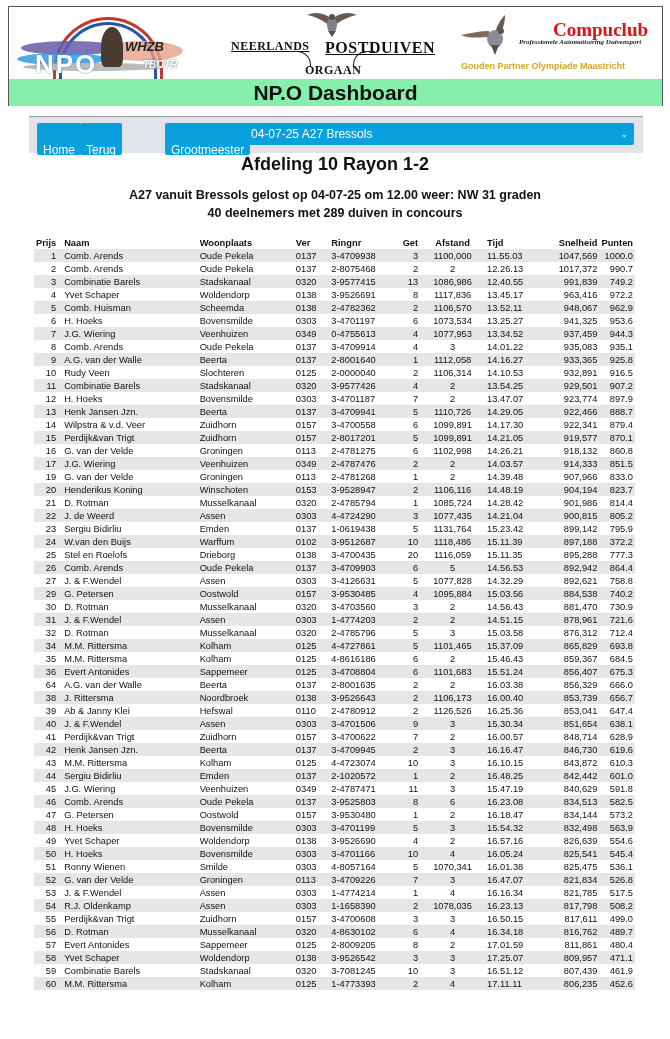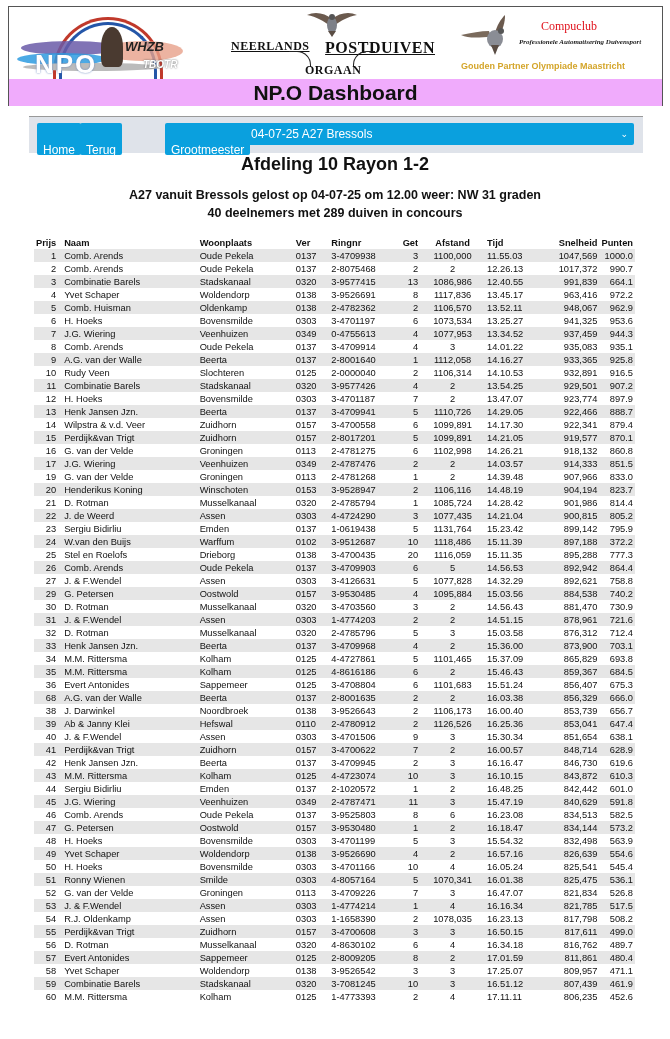--- a/index.html
+++ b/index.html
@@ -1,21 +1,21 @@
 <!DOCTYPE html>
 <html><head>
 <meta charset="utf-8">
 <style>
   * { box-sizing: border-box; }
   html, body { margin: 0; padding: 0; background: #ffffff; }
   body { width: 670px; height: 1039px; overflow: hidden; font-family: "Liberation Sans", sans-serif; color: #111; }
 
   .banner { position: absolute; left: 8px; top: 6px; width: 655px; height: 100px; border: 1px solid #555; background: #fff; }
   .banner-logos { position: relative; height: 72px; }
-  .banner-title { position: absolute; left: 0; right: 0; top: 72px; height: 27px; background: #f0abfc; text-align: center; font-weight: bold; font-size: 21px; line-height: 27px; }
+  .banner-title { position: absolute; left: 0; right: 0; top: 72px; height: 27px; background: #86efac; text-align: center; font-weight: bold; font-size: 21px; line-height: 27px; }
 
   .logo-npo { position: absolute; left: 4px; top: 4px; width: 180px; height: 66px; }
   .logo-npo .arc { position: absolute; left: 40px; top: 6px; width: 110px; height: 70px; border-radius: 55px 55px 0 0; border-top: 3px solid #c0392b; border-left: 3px solid #c0392b; border-right: 3px solid #c0392b; }
   .logo-npo .arc2 { position: absolute; left: 46px; top: 11px; width: 98px; height: 60px; border-radius: 50px 50px 0 0; border-top: 3px solid #2456a8; border-left: 3px solid #2456a8; border-right: 3px solid #2456a8; }
   .logo-npo .swoosh1 { position: absolute; left: 8px; top: 30px; width: 100px; height: 14px; background: #6a5aa8; border-radius: 50%; opacity: .85; }
   .logo-npo .swoosh2 { position: absolute; left: 4px; top: 42px; width: 90px; height: 12px; background: #2d9be0; border-radius: 50%; opacity: .85; }
   .logo-npo .swoosh3 { position: absolute; left: 90px; top: 30px; width: 80px; height: 20px; background: #e7a08a; border-radius: 50%; opacity: .8; }
   .logo-npo .swoosh4 { position: absolute; left: 10px; top: 52px; width: 140px; height: 8px; background: #bbb; border-radius: 50%; }
   .logo-npo .npo-text { position: absolute; left: 22px; top: 38px; font-size: 26px; font-weight: bold; color: #fff; letter-spacing: 2px; text-shadow: 0 0 2px #5c7fb6; }
   .logo-npo .whzb { position: absolute; left: 112px; top: 28px; font-size: 13px; font-weight: bold; font-style: italic; color: #222; }
@@ -25,21 +25,21 @@
   .logo-organ { position: absolute; left: 218px; top: 2px; width: 210px; height: 70px; }
   .logo-organ .pigeon { position: absolute; left: 80px; top: 2px; width: 50px; height: 26px; }
   .logo-organ .word-left { position: absolute; left: 4px; top: 30px; font-family: "Liberation Serif", serif; font-size: 12px; font-weight: bold; text-decoration: underline; letter-spacing: .5px; }
   .logo-organ .word-right { position: absolute; right: 2px; top: 30px; font-family: Liberation Serif, serif; font-size: 16px; font-weight: bold; text-decoration: underline; letter-spacing: .5px; }
   .logo-organ .word-bottom { position: absolute; left: 78px; top: 54px; font-family: "Liberation Serif", serif; font-size: 12px; font-weight: bold; letter-spacing: .5px; }
   .logo-organ .curve-l { position: absolute; left: 62px; top: 42px; width: 22px; height: 16px; border-top: 1.5px solid #222; border-right: 1.5px solid #222; border-radius: 0 14px 0 0; }
   .logo-organ .curve-r { position: absolute; left: 126px; top: 42px; width: 22px; height: 16px; border-top: 1.5px solid #222; border-left: 1.5px solid #222; border-radius: 14px 0 0 0; }
 
   .logo-compu { position: absolute; left: 448px; top: 4px; width: 204px; height: 66px; }
   .logo-compu .pigeon { position: absolute; left: 4px; top: 4px; width: 56px; height: 40px; }
-  .logo-compu .name { position: absolute; left: 84px; top: 8px; font-family: "Liberation Serif", serif; font-weight: normal; font-size: 12px; color: #e0101a; }
+  .logo-compu .name { position: absolute; left: 96px; top: 8px; font-family: "Liberation Serif", serif; font-weight: bold; font-size: 19px; color: #e0101a; }
   .logo-compu .sub { position: absolute; left: 62px; top: 27px; font-family: "Liberation Serif", serif; font-style: italic; font-weight: bold; font-size: 7px; color: #222; white-space: nowrap; }
   .logo-compu .partner { position: absolute; left: 4px; top: 50px; font-size: 9px; font-weight: bold; color: #d4a52a; white-space: nowrap; }
 
   .nav { position: absolute; left: 29px; top: 116px; width: 614px; height: 37px; background: #dfe3ea; border-top: 1px solid #999; }
   .btn { position: absolute; top: 6px; height: 22px; background: #0aa0de; color: #fff; font-size: 12px; line-height: 22px; padding: 16px 6px; border-radius: 2px; cursor: pointer; }
   .btn-home { left: 8px; }
   .btn-terug { left: 51px; }
   .btn-gm { left: 136px; }
   .select { position: absolute; left: 216px; top: 6px; width: 389px; height: 22px; background: #0aa0de; color: #fff; font-size: 12px; line-height: 22px; padding-left: 6px; border-radius: 2px; cursor: pointer; }
   .select .chev { position: absolute; right: 6px; top: 0; font-size: 9px; }
@@ -167,38 +167,38 @@
       <tr>
         <td class="c-prijs">3</td>
         <td class="c-naam">Combinatie Barels</td>
         <td class="c-woon">Stadskanaal</td>
         <td class="c-ver">0320</td>
         <td class="c-ring">3-9577415</td>
         <td class="c-get">13</td>
         <td class="c-afst">1086,986</td>
         <td class="c-tijd">12.40.55</td>
         <td class="c-snel">991,839</td>
-        <td class="c-punt">664.1</td>
+        <td class="c-punt">749.2</td>
       </tr>
       <tr>
         <td class="c-prijs">4</td>
         <td class="c-naam">Yvet Schaper</td>
         <td class="c-woon">Woldendorp</td>
         <td class="c-ver">0138</td>
         <td class="c-ring">3-9526691</td>
         <td class="c-get">8</td>
         <td class="c-afst">1117,836</td>
         <td class="c-tijd">13.45.17</td>
         <td class="c-snel">963,416</td>
         <td class="c-punt">972.2</td>
       </tr>
       <tr>
         <td class="c-prijs">5</td>
         <td class="c-naam">Comb. Huisman</td>
-        <td class="c-woon">Oldenkamp</td>
+        <td class="c-woon">Scheemda</td>
         <td class="c-ver">0138</td>
         <td class="c-ring">2-4782362</td>
         <td class="c-get">2</td>
         <td class="c-afst">1106,570</td>
         <td class="c-tijd">13.52.11</td>
         <td class="c-snel">948,067</td>
         <td class="c-punt">962.9</td>
       </tr>
       <tr>
         <td class="c-prijs">6</td>
@@ -494,32 +494,20 @@
         <td class="c-woon">Musselkanaal</td>
         <td class="c-ver">0320</td>
         <td class="c-ring">2-4785796</td>
         <td class="c-get">5</td>
         <td class="c-afst">3</td>
         <td class="c-tijd">15.03.58</td>
         <td class="c-snel">876,312</td>
         <td class="c-punt">712.4</td>
       </tr>
       <tr>
-        <td class="c-prijs">33</td>
-        <td class="c-naam">Henk Jansen Jzn.</td>
-        <td class="c-woon">Beerta</td>
-        <td class="c-ver">0137</td>
-        <td class="c-ring">3-4709968</td>
-        <td class="c-get">4</td>
-        <td class="c-afst">2</td>
-        <td class="c-tijd">15.36.00</td>
-        <td class="c-snel">873,900</td>
-        <td class="c-punt">703.1</td>
-      </tr>
-      <tr>
         <td class="c-prijs">34</td>
         <td class="c-naam">M.M. Rittersma</td>
         <td class="c-woon">Kolham</td>
         <td class="c-ver">0125</td>
         <td class="c-ring">4-4727861</td>
         <td class="c-get">5</td>
         <td class="c-afst">1101,465</td>
         <td class="c-tijd">15.37.09</td>
         <td class="c-snel">865,829</td>
         <td class="c-punt">693.8</td>
@@ -542,34 +530,34 @@
         <td class="c-woon">Sappemeer</td>
         <td class="c-ver">0125</td>
         <td class="c-ring">3-4708804</td>
         <td class="c-get">6</td>
         <td class="c-afst">1101,683</td>
         <td class="c-tijd">15.51.24</td>
         <td class="c-snel">856,407</td>
         <td class="c-punt">675.3</td>
       </tr>
       <tr>
-        <td class="c-prijs">68</td>
+        <td class="c-prijs">64</td>
         <td class="c-naam">A.G. van der Walle</td>
         <td class="c-woon">Beerta</td>
         <td class="c-ver">0137</td>
         <td class="c-ring">2-8001635</td>
         <td class="c-get">2</td>
         <td class="c-afst">2</td>
         <td class="c-tijd">16.03.38</td>
         <td class="c-snel">856,329</td>
         <td class="c-punt">666.0</td>
       </tr>
       <tr>
         <td class="c-prijs">38</td>
-        <td class="c-naam">J. Darwinkel</td>
+        <td class="c-naam">J. Rittersma</td>
         <td class="c-woon">Noordbroek</td>
         <td class="c-ver">0138</td>
         <td class="c-ring">3-9526643</td>
         <td class="c-get">2</td>
         <td class="c-afst">1106,173</td>
         <td class="c-tijd">16.00.40</td>
         <td class="c-snel">853,739</td>
         <td class="c-punt">656.7</td>
       </tr>
       <tr>

